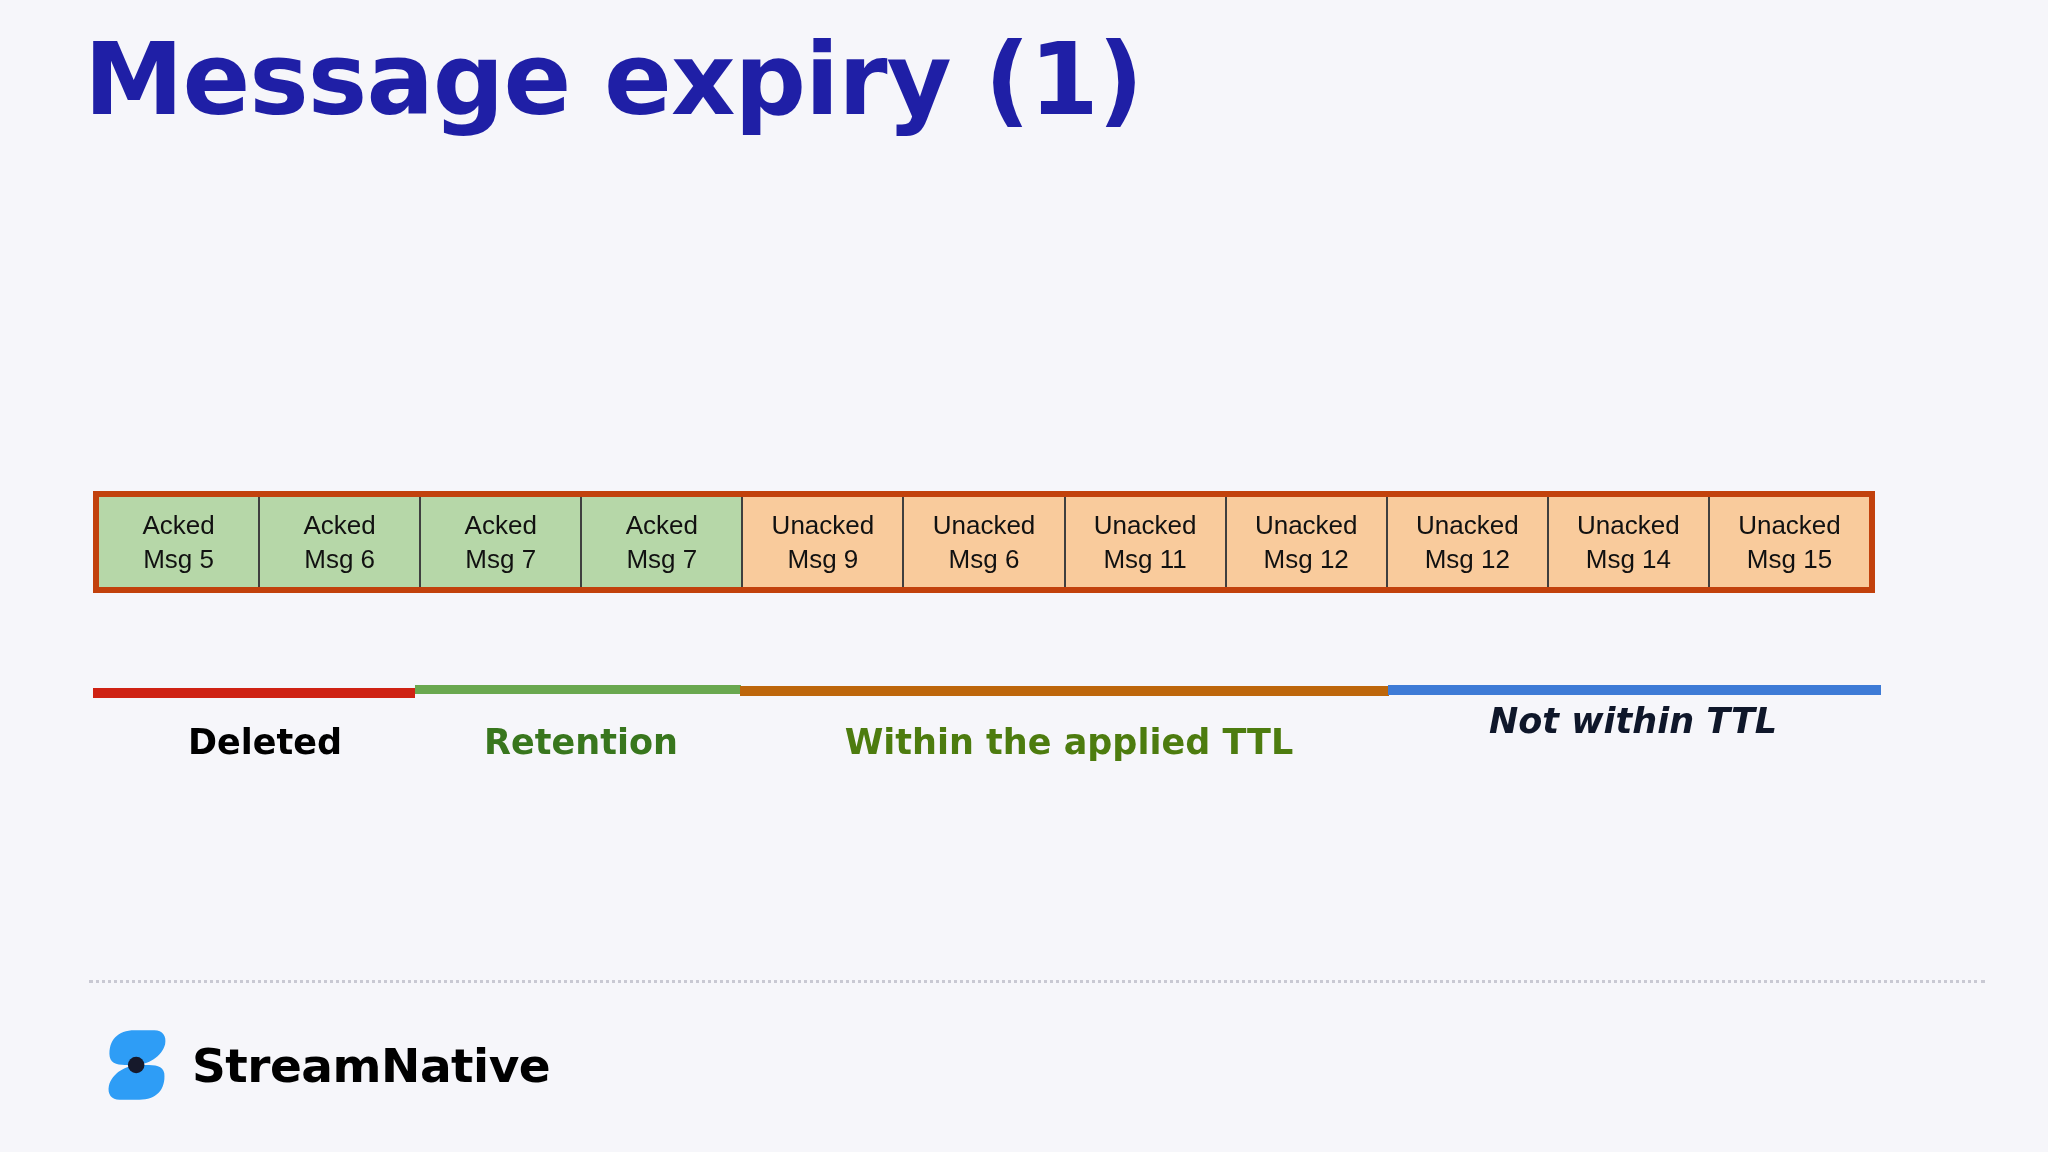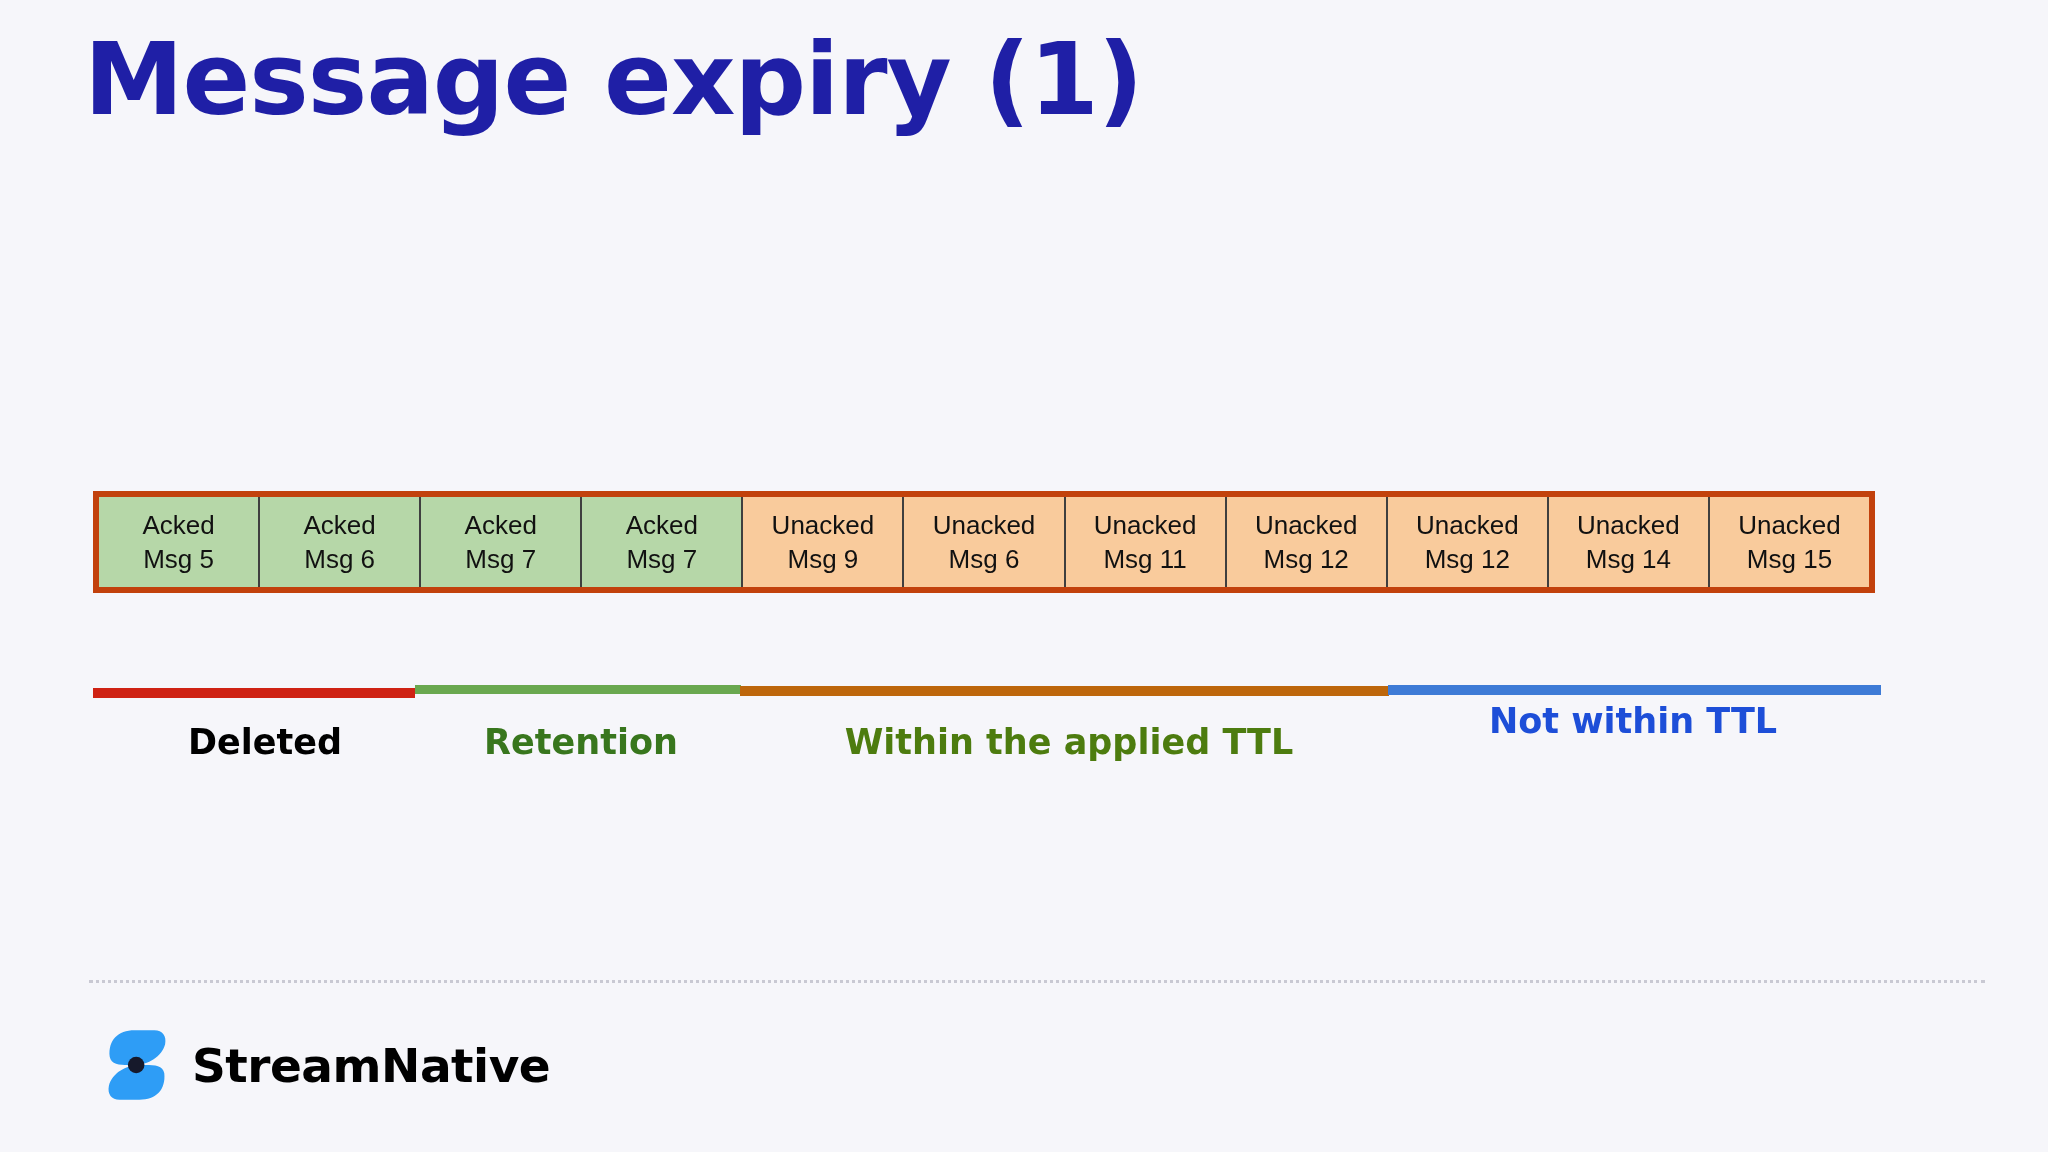--- a/index.html
+++ b/index.html
@@ -193,21 +193,21 @@
   </div>
 
   <div class="seg-line red" style="background-color: rgb(207, 34, 19);"></div>
   <div class="seg-line green" style="background-color: rgb(106, 168, 79);"></div>
   <div class="seg-line orange" style="background-color: rgb(189, 102, 11);"></div>
   <div class="seg-line blue" style="background-color: rgb(62, 123, 214);"></div>
 
   <div class="seg-label deleted" style="color: #000000;">Deleted</div>
   <div class="seg-label retention" style="color: rgb(56, 118, 29);">Retention</div>
   <div class="seg-label ttl" style="color: #4d7c0f;">Within the applied TTL</div>
-  <div class="seg-label notttl" style="color: #1d4ed8;">
+  <div class="seg-label notttl" style="color: #0f172a; font-style: italic;">
     <div>Not within TTL</div>
   </div>
 
   <div class="divider"></div>
 
   <div class="footer-brand">
     <svg class="logo-mark" viewBox="0 0 90 104" xmlns="http://www.w3.org/2000/svg">
       <g id="logo-shapes">
         <path id="logo-leaf-top" d="M 12 42 C 10 22 22 10 42 10 L 66 10 C 76 10 81 17 79 27 C 75 42 59 52 41 52 C 27 52 14 53 12 42 Z" fill="#2e9df6"></path>
         <path id="logo-leaf-bottom" d="M 12 42 C 10 22 22 10 42 10 L 66 10 C 76 10 81 17 79 27 C 75 42 59 52 41 52 C 27 52 14 53 12 42 Z" fill="#2e9df6" transform="rotate(180 45 52)"></path>

